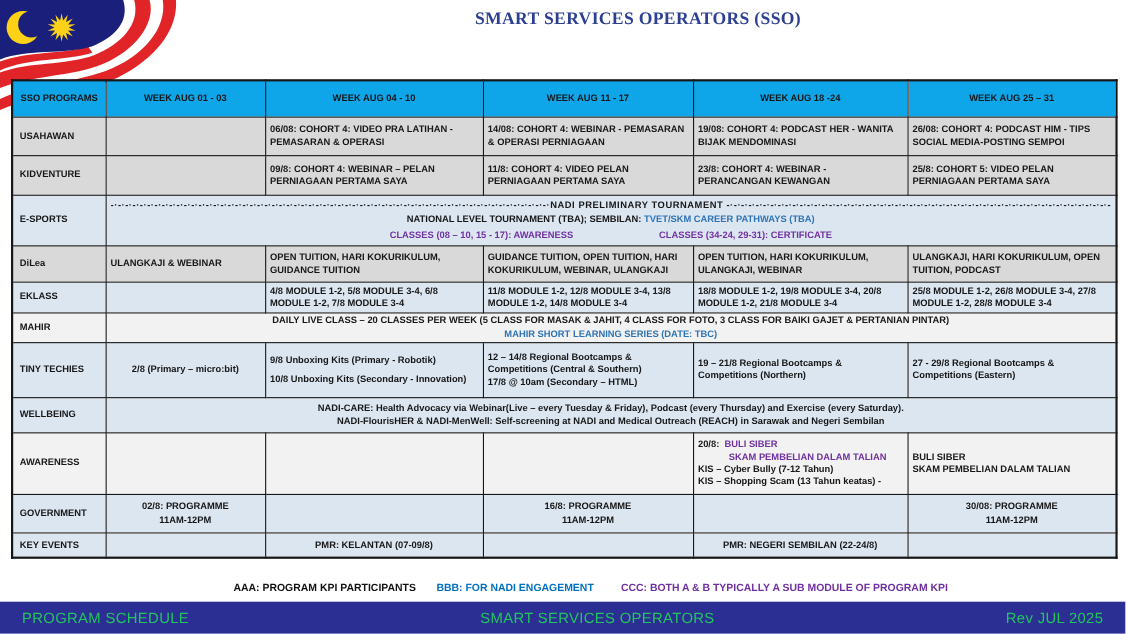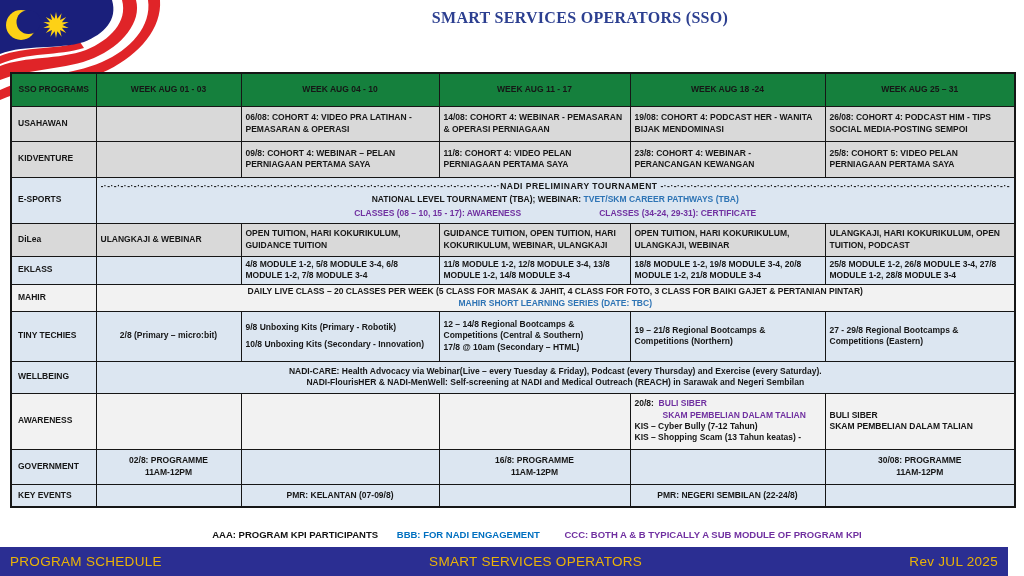--- a/index.html
+++ b/index.html
@@ -7,41 +7,41 @@
        font-family:"Liberation Sans",sans-serif;-webkit-font-smoothing:antialiased}
   .flag{position:absolute;top:0;left:0;width:162px;height:106px}
   .title{position:absolute;top:7px;left:150px;right:14px;text-align:center;
          font-family:"Liberation Serif",serif;font-weight:bold;color:#2c3f90;
          font-size:16px;line-height:1.35;letter-spacing:.3px}
   .title .red{color:#ae1c23}
   table.sched{position:absolute;top:72px;left:10px;width:1004px;border-collapse:collapse;
         table-layout:fixed;border:2px solid #161616}
   .sched th,.sched td{border:1px solid #161616;font-size:8.5px;font-weight:bold;color:#161616;
         padding:1px 4px;vertical-align:middle;line-height:1.35;overflow:hidden}
-  .sched th{background:#15803d;text-align:center}
+  .sched th{background:#0ea5e9;text-align:center}
   tr.gray>td{background:#d9d9d9}
   tr.blue>td{background:#dce6f1}
   tr.light>td{background:#f2f2f2}
   td.lbl{padding-left:6px}
   .center{text-align:center}
   .top{vertical-align:top}
   .blue-txt{color:#2e74b5}
   .purple-txt{color:#7030a0}
   .nowrap{white-space:nowrap;overflow:hidden}
   .gapline{letter-spacing:.5px}
   .seg-gap{margin-right:78px}
   .indent{display:block;padding-left:28px}
   .pad-left{padding-left:10px}
   .legend{position:absolute;top:529px;left:60px;right:10px;text-align:center;
           font-size:9.5px;font-weight:bold;color:#111;white-space:nowrap}
   .legend .bbb{color:#0070c0;margin-left:16px}
   .legend .ccc{color:#7030a0;margin-left:22px}
-  .footer{position:absolute;left:0;right:16px;top:547px;height:29px;background:#2b2e92;color:#eab308;
+  .footer{position:absolute;left:0;right:1px;top:547px;height:29px;background:#2b2e92;color:#22c55e;
           display:flex;align-items:center;justify-content:space-between;
-          padding:0 10px;font-size:13.5px;letter-spacing:.3px}
+          padding:0 20px;font-size:13.5px;letter-spacing:.3px}
 </style>
 </head>
 <body>
 
 <svg class="flag" viewBox="0 0 162 106" aria-hidden="true">
   <path d="M122,0 C128,22 110,40 86,50 C58,60 26,56 0,66 L0,80 C30,68 66,70 94,58 C122,46 142,22 136,0 Z" fill="#e02428"></path>
   <path d="M148,0 C152,26 130,50 102,62 C70,76 34,74 0,90 L0,100 C36,84 76,86 108,70 C140,54 162,28 160,0 Z" fill="#e02428"></path>
   <path d="M0,56 C26,46 56,50 80,42 L84,48 C58,56 28,52 0,64 Z" fill="#e02428"></path>
   <path d="M0,0 L112,0 C118,20 104,34 84,42 C58,50 26,44 0,54 Z" fill="#1a1f7b"></path>
   <circle cx="21" cy="25" r="15" fill="#fdd116"></circle>
@@ -87,21 +87,21 @@
     <td>09/8: COHORT 4: WEBINAR – PELAN PERNIAGAAN PERTAMA SAYA</td>
     <td>11/8: COHORT 4: VIDEO PELAN PERNIAGAAN PERTAMA SAYA</td>
     <td class="blue-txt">23/8: COHORT 4: WEBINAR - PERANCANGAN KEWANGAN</td>
     <td class="purple-txt">25/8: COHORT 5: VIDEO PELAN PERNIAGAAN PERTAMA SAYA</td>
   </tr>
 
   <tr class="blue" style="height:46px">
     <td class="lbl">E-SPORTS</td>
     <td colspan="5" class="center" style="line-height:1.55">
       <div class="nowrap gapline">-·-·-·-·-·-·-·-·-·-·-·-·-·-·-·-·-·-·-·-·-·-·-·-·-·-·-·-·-·-·-·-·-·-·-·-·-·-·-·-·-·-·-·-·-·-·-·-·-·-·-·-·-·-·-·-·-·-·-·-·NADI PRELIMINARY TOURNAMENT -·-·-·-·-·-·-·-·-·-·-·-·-·-·-·-·-·-·-·-·-·-·-·-·-·-·-·-·-·-·-·-·-·-·-·-·-·-·-·-·-·-·-·-·-·-·-·-·-·-·-·-·-·-·-·-·-·-·-·-·</div>
-      <div><span>NATIONAL LEVEL TOURNAMENT (TBA); WEBINAR: </span><span class="blue-txt">TVET/SKM CAREER PATHWAYS (TBA)</span></div>
+      <div><span>NATIONAL LEVEL TOURNAMENT (TBA); SEMBILAN: </span><span class="blue-txt">TVET/SKM CAREER PATHWAYS (TBA)</span></div>
       <div><span class="purple-txt seg-gap">CLASSES (08 – 10, 15 - 17): AWARENESS</span><span class="purple-txt">CLASSES (34-24, 29-31): CERTIFICATE</span></div>
     </td>
   </tr>
 
   <tr class="gray" style="height:33px">
     <td class="lbl">DiLea</td>
     <td class="top">ULANGKAJI &amp; WEBINAR</td>
     <td class="top">OPEN TUITION, HARI KOKURIKULUM, GUIDANCE TUITION</td>
     <td class="top">GUIDANCE TUITION, OPEN TUITION, HARI KOKURIKULUM, WEBINAR, ULANGKAJI</td>
     <td class="top">OPEN TUITION, HARI KOKURIKULUM, ULANGKAJI, WEBINAR</td>

